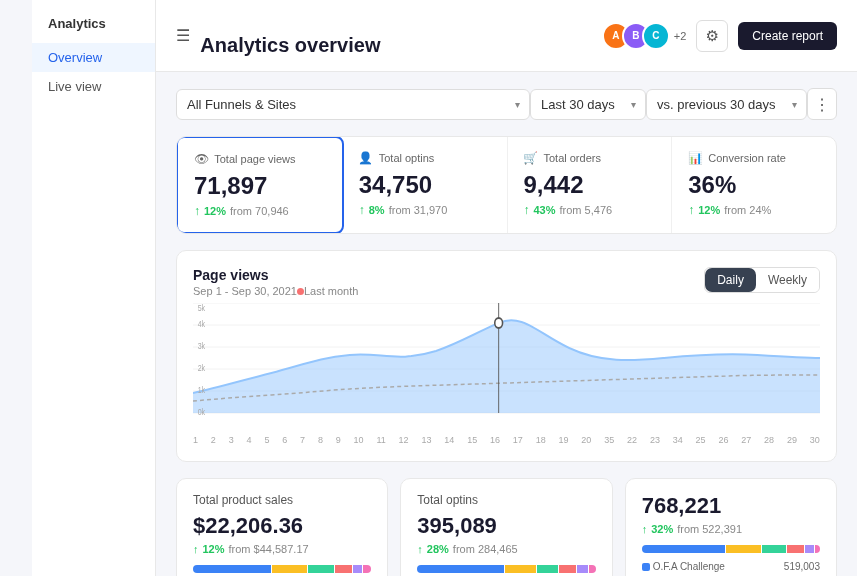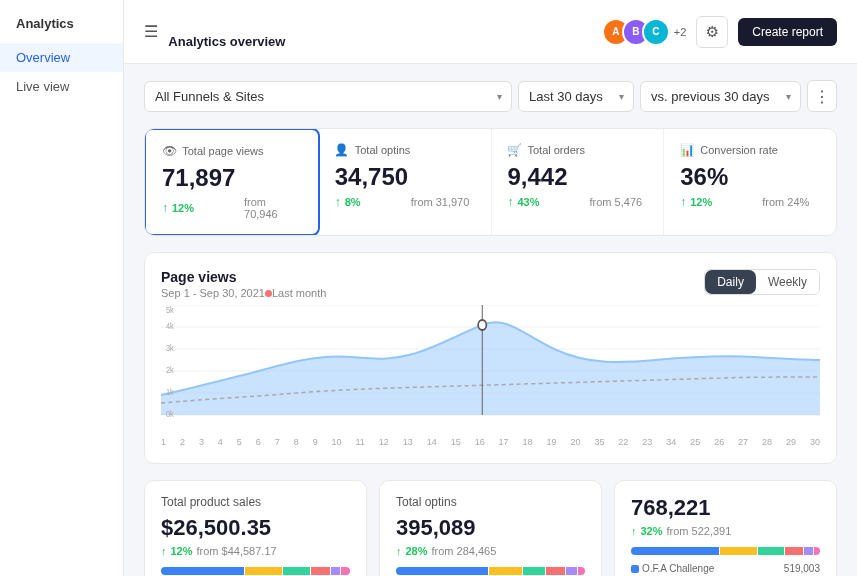--- a/index.html
+++ b/index.html
@@ -1,62 +1,62 @@
 <!DOCTYPE html>
 <html><head>
   <meta charset="utf-8">
   <style>
     * { box-sizing: border-box; margin: 0; padding: 0; }
     body { font-family: -apple-system, BlinkMacSystemFont, 'Segoe UI', sans-serif; background: #f5f6fa; display: flex; height: 576px; width: 857px; overflow: hidden; }
 
     
-    .sidebar { width: 124px; background: #fff; border-right: 1px solid #e8e8e8; padding: 16px 0; flex-shrink: 0; }
+    .sidebar { width: 124px; background: #fff; border-right: 1px solid #e8e8e8; padding: 16px 0; flex-shrink: 0; margin-left: 32px; }
     .sidebar-title { font-size: 13px; font-weight: 600; color: #333; padding: 0 16px 12px; }
     .sidebar-item { padding: 7px 16px; font-size: 13px; color: #555; cursor: pointer; }
     .sidebar-item.active { color: #2563eb; font-weight: 500; background: #eff6ff; }
 
     
     .main { flex: 1; display: flex; flex-direction: column; overflow: hidden; }
 
     
     .header { background: #fff; border-bottom: 1px solid #e8e8e8; padding: 14px 20px; display: flex; align-items: center; justify-content: space-between; }
     .header-left { display: flex; align-items: center; gap: 10px; }
     .hamburger { font-size: 16px; color: #555; cursor: pointer; }
-    .header-title { font-size: 13px; font-weight: 600; color: #1a1a2e; margin-top: 20px; }
+    .header-title { font-size: 20px; font-weight: 600; color: #1a1a2e; margin-top: 20px; }
     .header-right { display: flex; align-items: center; gap: 10px; }
     .avatars { display: flex; align-items: center; }
     .avatar { width: 28px; height: 28px; border-radius: 50%; border: 2px solid #fff; margin-left: -8px; display: inline-flex; align-items: center; justify-content: center; font-size: 10px; font-weight: 600; color: #fff; }
     .avatar:first-child { margin-left: 0; }
     .avatar-count { font-size: 11px; color: #666; margin-left: 4px; }
     .gear-btn { width: 32px; height: 32px; border: 1px solid #ddd; border-radius: 6px; background: #fff; display: flex; align-items: center; justify-content: center; cursor: pointer; color: #555; font-size: 15px; }
     .create-btn { background: #1a1a2e; color: #fff; border: none; border-radius: 6px; padding: 7px 14px; font-size: 12px; font-weight: 500; cursor: pointer; }
 
     
     .content { flex: 1; overflow-y: auto; padding: 16px 20px; }
 
     
-    .filters { display: flex; align-items: center; gap: 6px; margin-bottom: 16px; }
+    .filters { display: flex; align-items: center; gap: 0; margin-bottom: 16px; }
     .filter-select { border: 1px solid #ddd; border-radius: 6px; padding: 7px 30px 7px 10px; font-size: 13px; background: #fff; color: #333; appearance: none; cursor: pointer; position: relative; flex-shrink: 0; }
     .filter-wrapper { position: relative; display: inline-flex; align-items: center; }
     .filter-wrapper::after { content: '▾'; position: absolute; right: 10px; font-size: 10px; color: #888; pointer-events: none; }
     .filter-funnel { flex: 1; }
     .more-btn { width: 30px; height: 32px; border: 1px solid #ddd; border-radius: 6px; background: #fff; display: flex; align-items: center; justify-content: center; cursor: pointer; color: #555; font-size: 16px; }
 
     
     .stats-row { display: flex; gap: 0; background: #fff; border: 1px solid #e8e8e8; border-radius: 10px; margin-bottom: 16px; overflow: hidden; }
     .stat-card { flex: 1; padding: 14px 16px; border-right: 1px solid #f0f0f0; }
     .stat-card:last-child { border-right: none; }
     .stat-card.highlighted { border: 2px solid #2563eb; border-radius: 8px; margin: -1px; }
     .stat-label { font-size: 11px; color: #666; display: flex; align-items: center; gap: 5px; margin-bottom: 6px; }
     .stat-icon { font-size: 12px; }
     .stat-value { font-size: 24px; font-weight: 700; color: #1a1a2e; margin-bottom: 4px; }
     .stat-change { font-size: 11px; color: #333; display: flex; align-items: center; gap: 4px; }
     .stat-change .arrow { color: #22c55e; font-size: 12px; }
     .stat-change .pct { color: #22c55e; font-weight: 600; }
-    .stat-change .from { color: #888; margin-left: 46px; }
+    .stat-change .from { color: #888; }
 
     
     .chart-section { background: #fff; border: 1px solid #e8e8e8; border-radius: 10px; padding: 16px; margin-bottom: 16px; }
     .chart-header { display: flex; justify-content: space-between; align-items: flex-start; margin-bottom: 6px; }
     .chart-title { font-size: 14px; font-weight: 600; color: #1a1a2e; }
     .chart-subtitle { font-size: 11px; color: #888; display: flex; align-items: center; gap: 0; margin-top: 2px; justify-content: space-between; }
     .legend-dot { width: 7px; height: 7px; border-radius: 50%; background: #f87171; display: inline-block; }
     .chart-toggle { display: flex; border: 1px solid #ddd; border-radius: 6px; overflow: hidden; }
     .toggle-btn { padding: 5px 12px; font-size: 12px; cursor: pointer; border: none; background: #fff; color: #555; }
     .toggle-btn.active { background: #374151; color: #fff; border-radius: 7px; }
@@ -265,21 +265,21 @@
           <span class="x-label">27</span>
           <span class="x-label">28</span>
           <span class="x-label">29</span>
           <span class="x-label">30</span>
         </div>
     </div>
 
     <div class="bottom-row" id="bottom-row">
         <div class="bottom-card">
     <div class="bottom-card-title">Total product sales</div>
-    <div class="bottom-value">$26,500.35</div>
+    <div class="bottom-value">$22,206.36</div>
     <div class="bottom-change">
       <span class="arrow">↑</span>
       <span class="pct">12%</span>
       <span class="from">from $44,587.17</span>
     </div>
     <div class="bar-stack">
             <div class="bar-seg" style="background:#3b82f6;flex:45;"></div>
             <div class="bar-seg" style="background:#fbbf24;flex:20;"></div>
             <div class="bar-seg" style="background:#34d399;flex:15;"></div>
             <div class="bar-seg" style="background:#f87171;flex:10;"></div>

